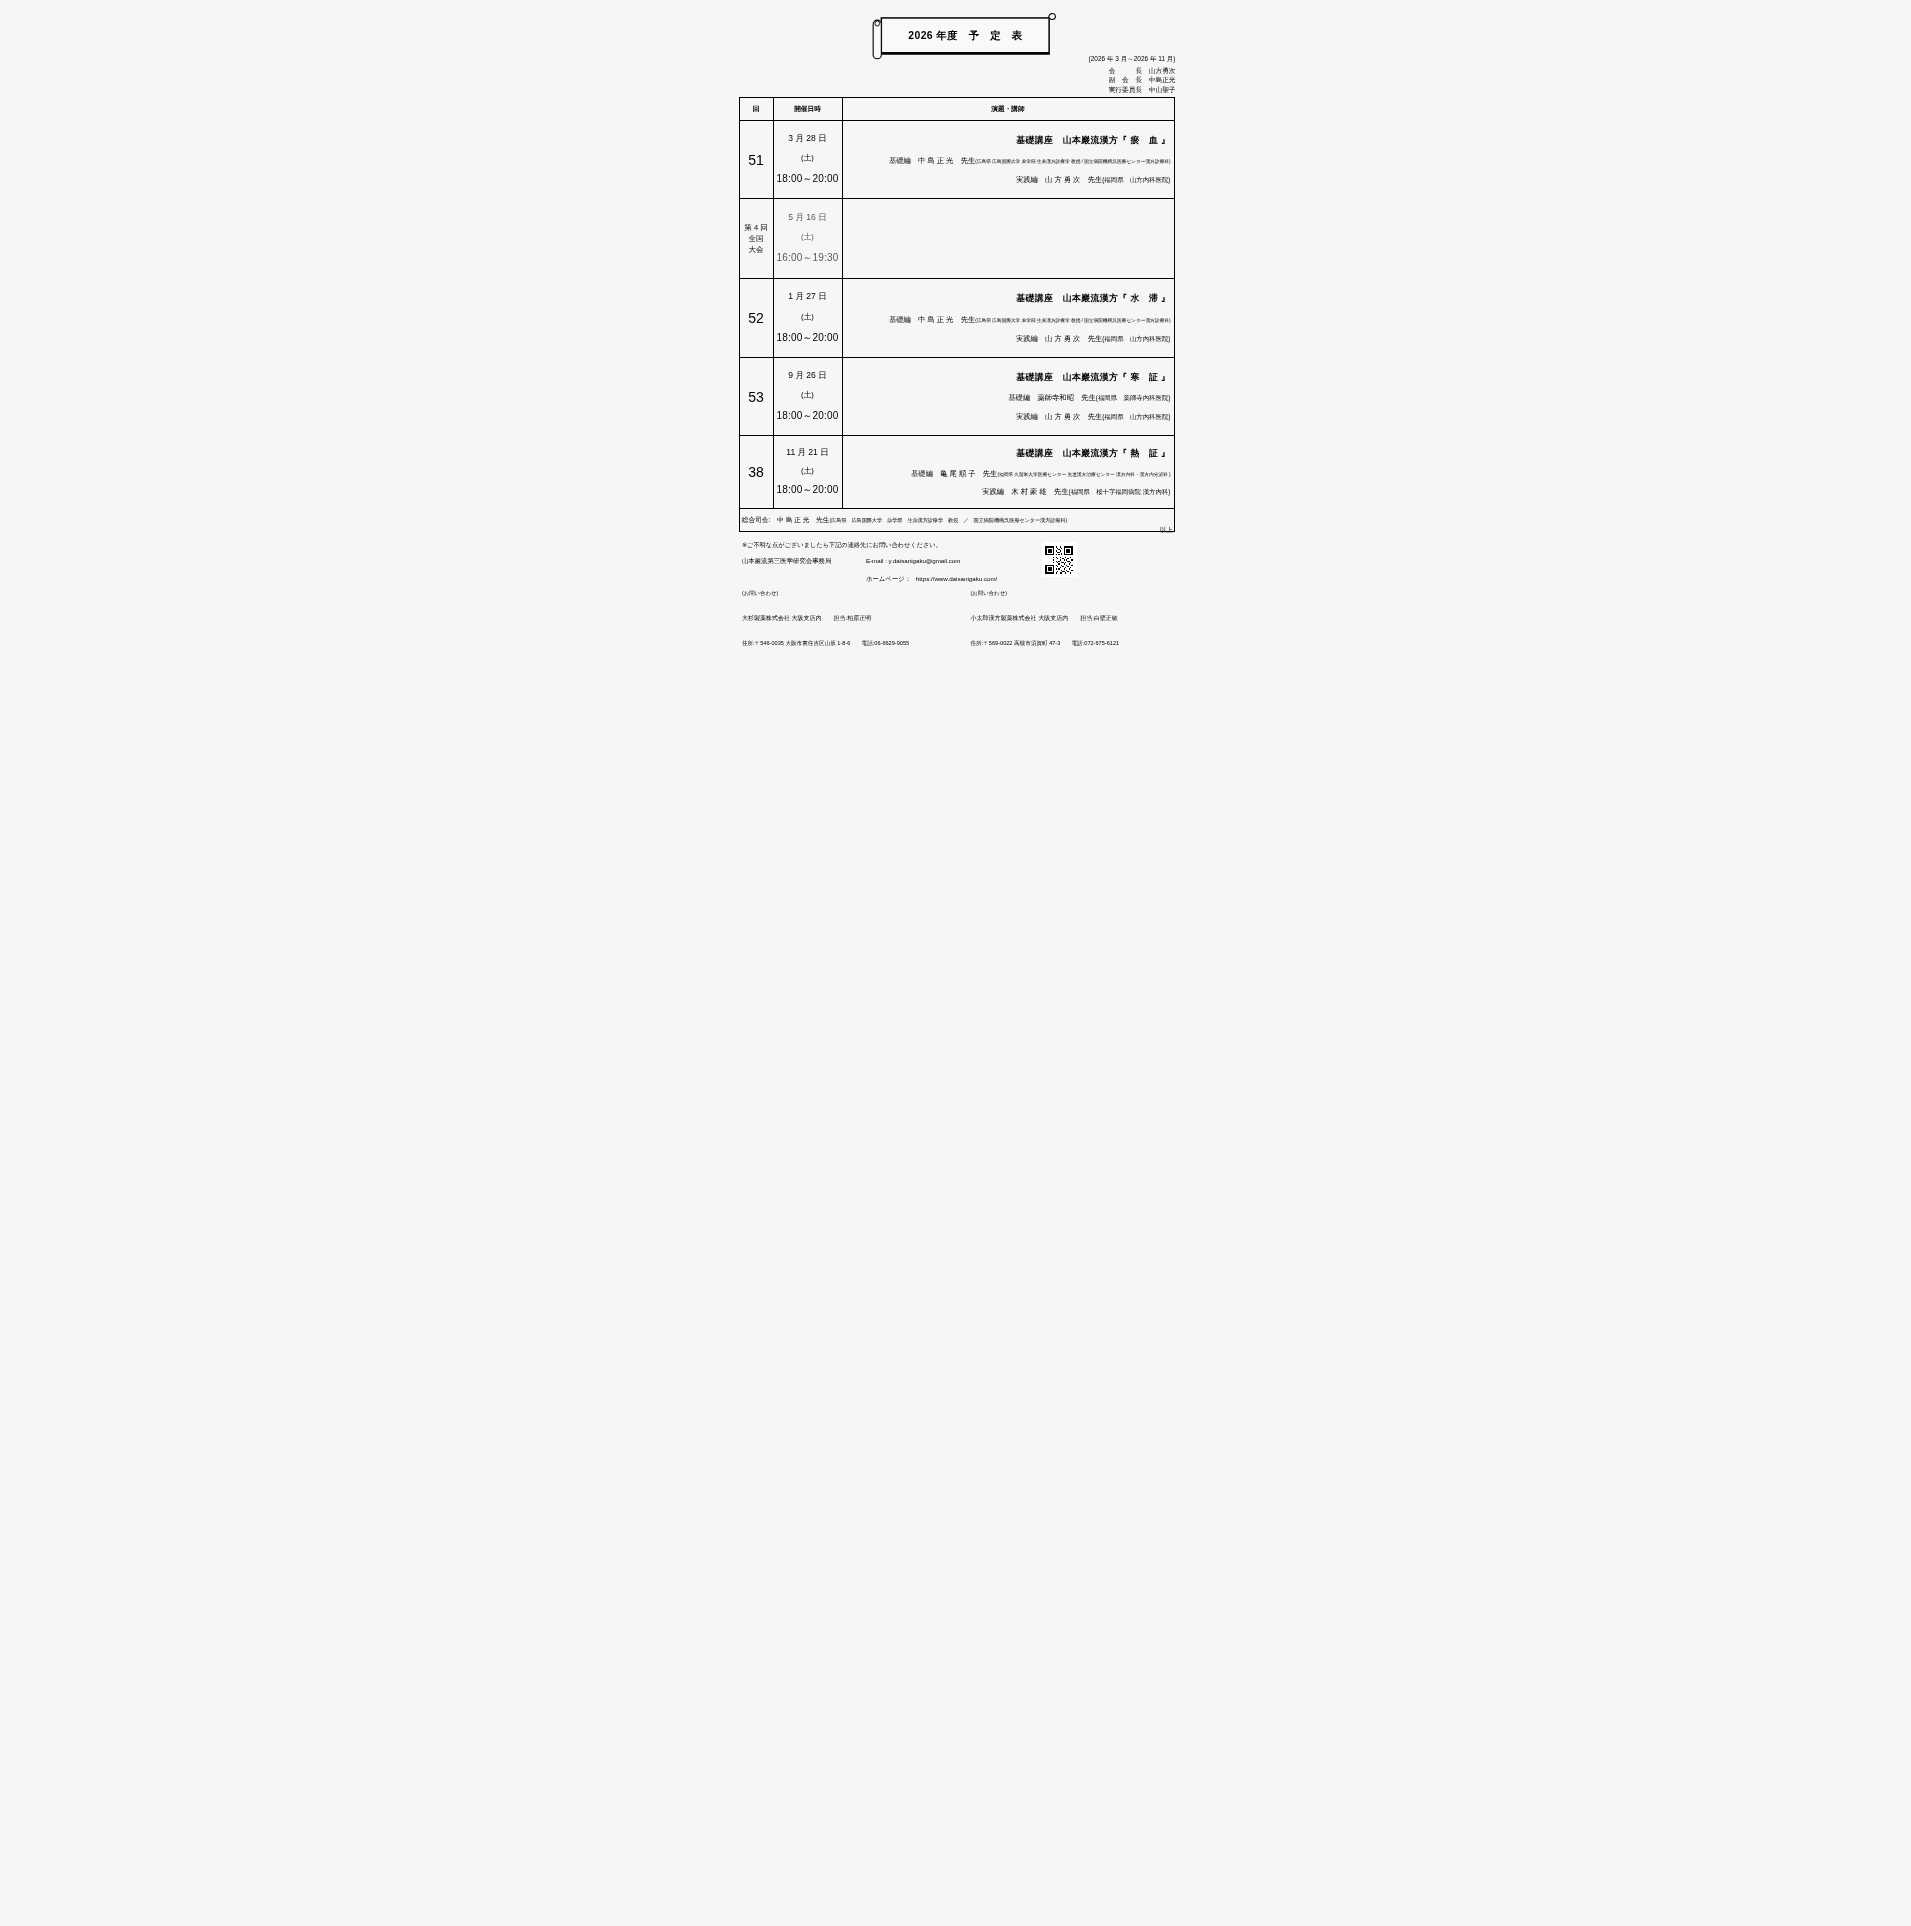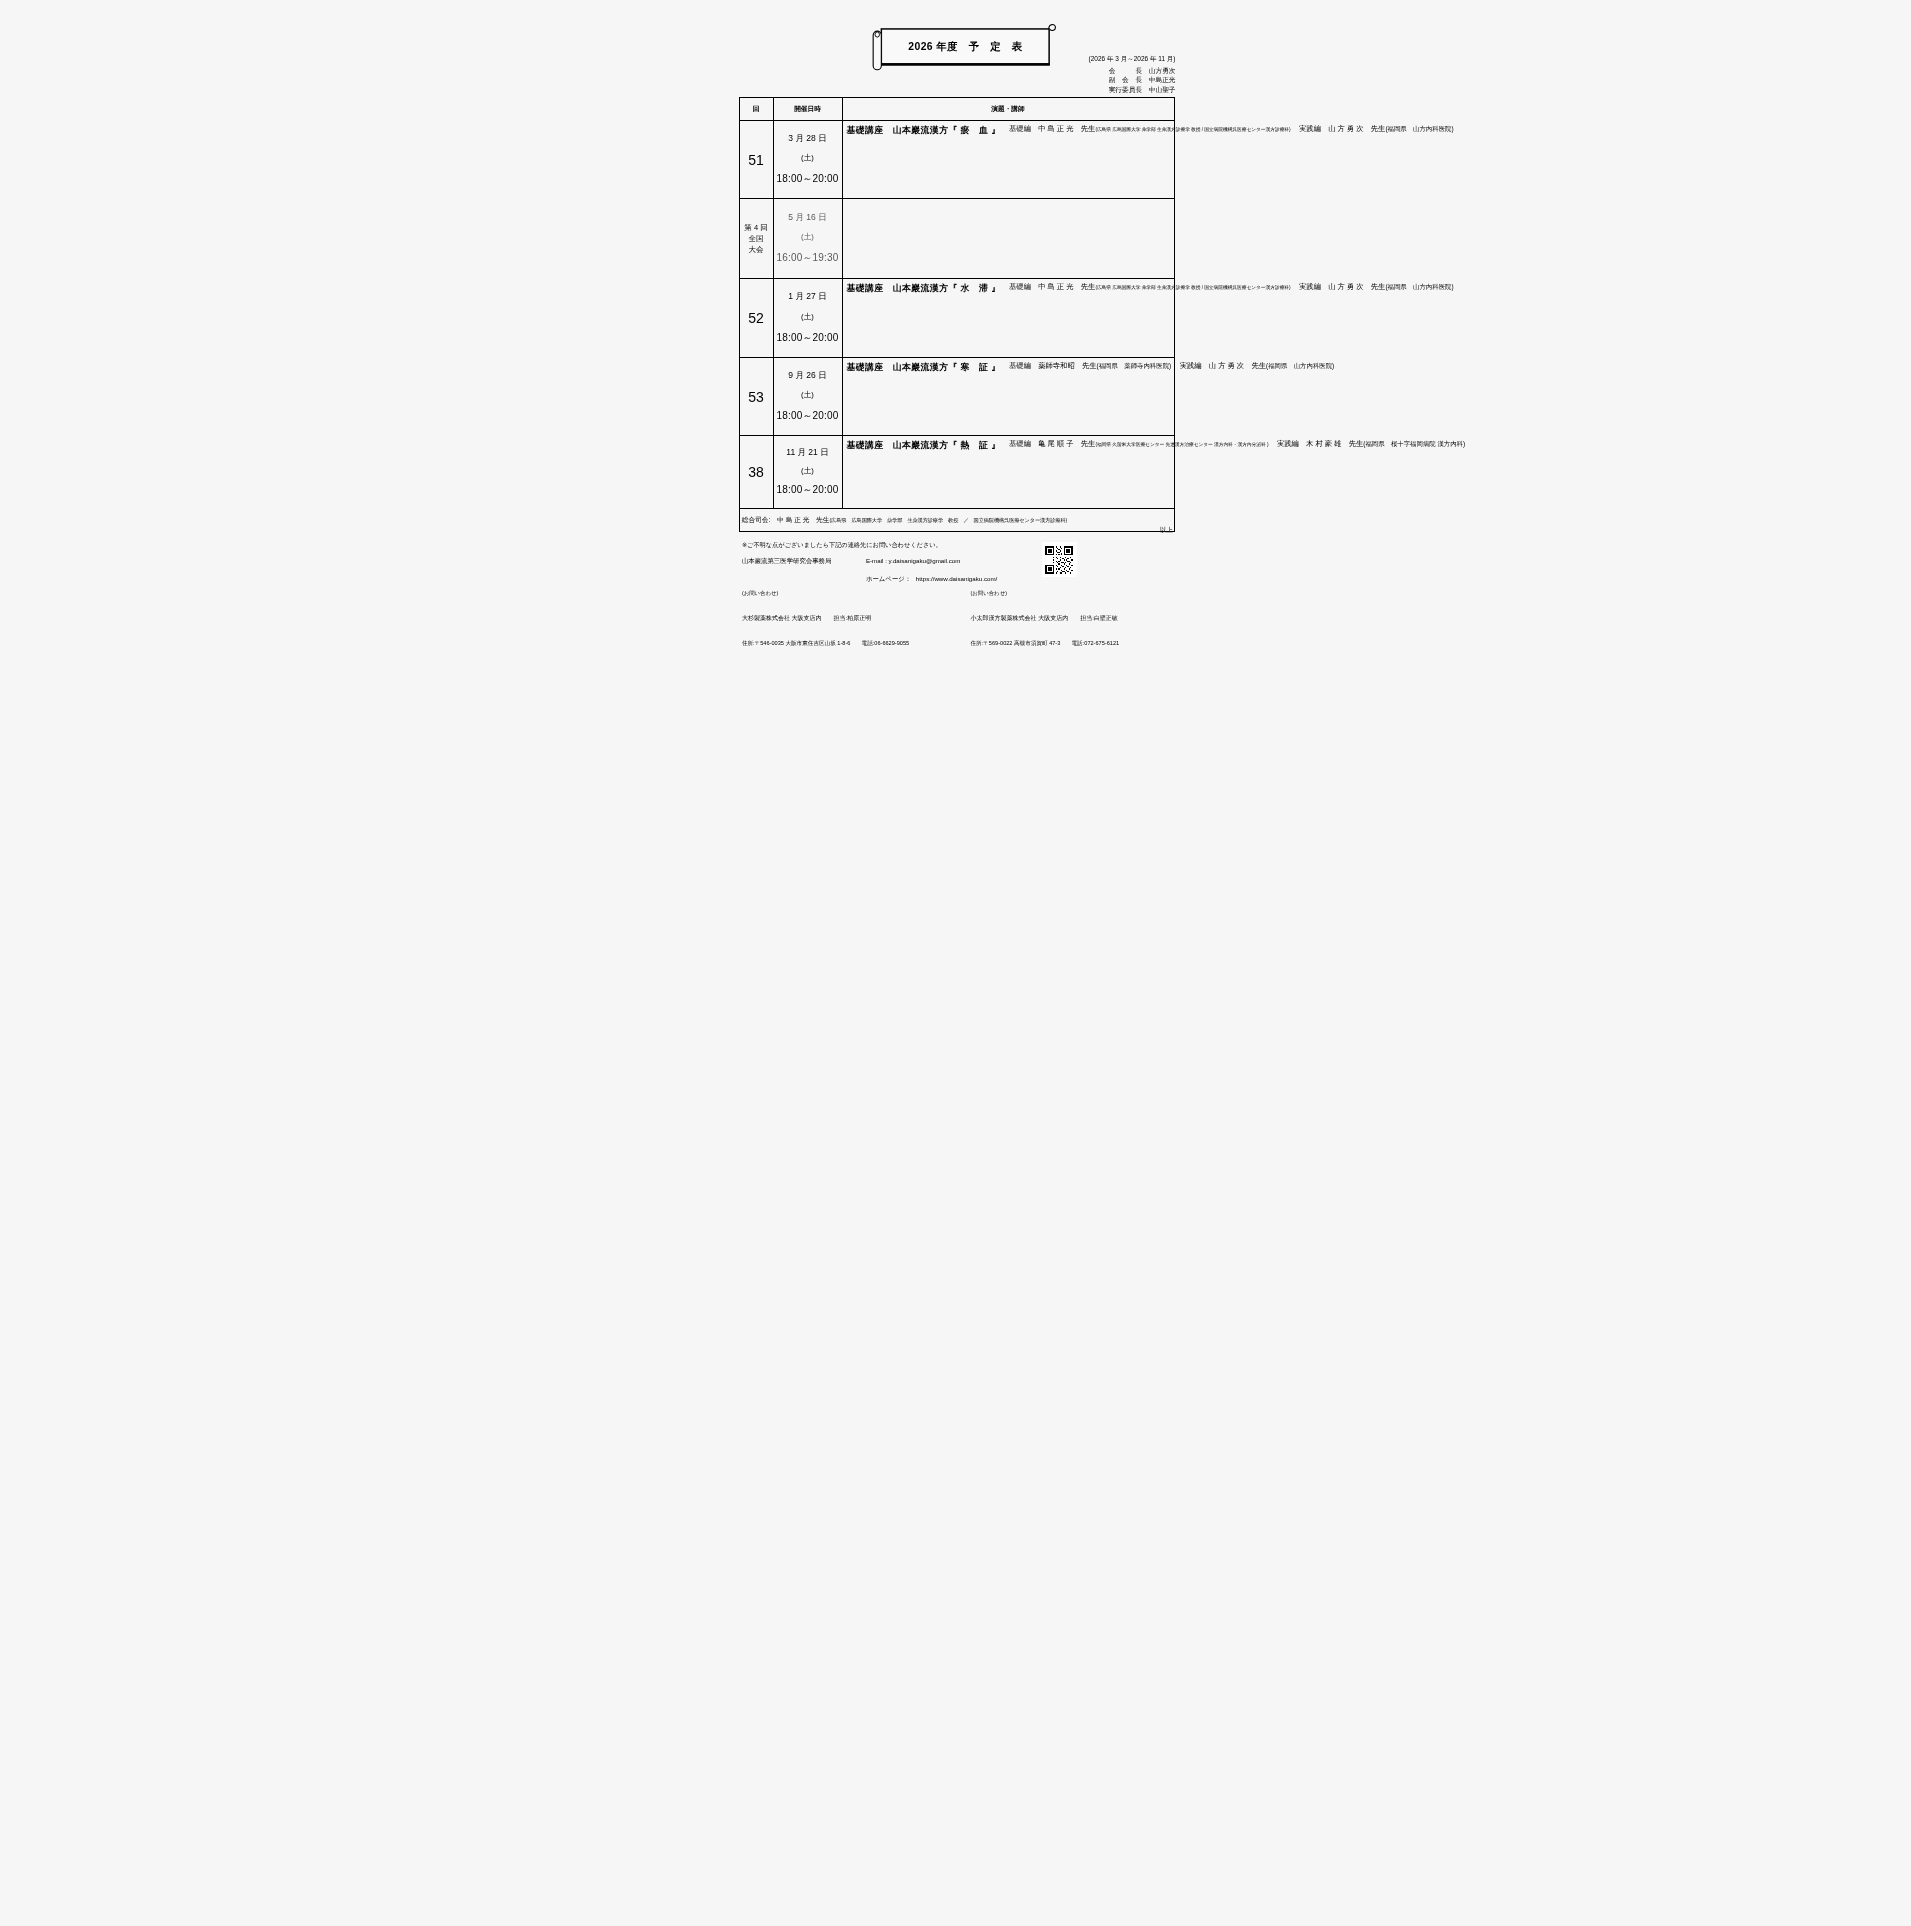--- a/index.html
+++ b/index.html
@@ -1,20 +1,20 @@
 <!DOCTYPE html>
 <html lang="ja" style="font-size:6.2px"><head>
 <meta charset="utf-8">
 <style>
   html,body{margin:0;padding:0;background:#f6f6f6;}
   .page{position:relative;width:478px;height:676px;margin:0 auto;background:#f6f6f6;
         font-family:"Liberation Sans","DejaVu Sans",sans-serif;color:#000;}
 
   
-  .banner{position:absolute;left:151px;top:23px;width:190px;height:49px;}
+  .banner{position:absolute;left:151px;top:12px;width:190px;height:49px;}
   .banner svg{position:absolute;inset:0;width:100%;height:100%;}
   .banner-title{position:absolute;left:16px;right:10px;top:6.2px;height:35px;
                 display:flex;align-items:center;justify-content:center;
                 font-size:10.4px;font-weight:bold;letter-spacing:0.4px;white-space:nowrap;}
 
   
   .header-block{position:absolute;right:19px;top:55px;text-align:right;}
   .period{font-size:6.5px;margin-bottom:1.9px;}
   .officer{font-size:6.7px;line-height:9.6px;white-space:pre;}
 
@@ -30,21 +30,21 @@
   .th{display:flex;align-items:center;justify-content:center;font-weight:bold;font-size:6.7px;}
   .no{display:flex;align-items:center;justify-content:center;font-size:14px;}
   .no-multi{display:flex;flex-direction:column;align-items:center;justify-content:center;
             font-size:7.5px;line-height:11.2px;}
   .date{display:flex;flex-direction:column;align-items:center;justify-content:space-evenly;padding:3.9px 0;}
   .date .d1{font-size:8.5px;}
   .date .d2{font-size:7.7px;}
   .date .d3{font-size:10px;letter-spacing:0.2px;}
   .muted,.muted *{color:#595959;}
 
-  .content{display:flex;flex-direction:row;justify-content:space-evenly;padding:3.1px 3.1px 3.1px 0;}
+  .content{display:flex;flex-direction:column;justify-content:space-evenly;padding:3.1px 3.1px 3.1px 0;text-align:right;}
   .row-title{margin-left:3.9px;font-size:8.9px;font-weight:bold;letter-spacing:0.4px;white-space:nowrap;}
   .lecture-line{margin-left:8.5px;font-size:7.3px;white-space:nowrap;}
   .affil-sm{font-size:4.8px;letter-spacing:-0.1px;}
   .affil-md{font-size:6.4px;}
 
   .special{justify-content:flex-start;padding-top:7px;}
   .sp-heading{margin-left:3.1px;font-size:8px;font-weight:bold;letter-spacing:0.2px;white-space:nowrap;}
   .sp-note{margin:4.6px 5.4px 0 17px;text-indent:-5.4px;font-size:7px;color:#595959;line-height:1.5;}
   .sp-note.first{margin-top:9.2px;}
 

